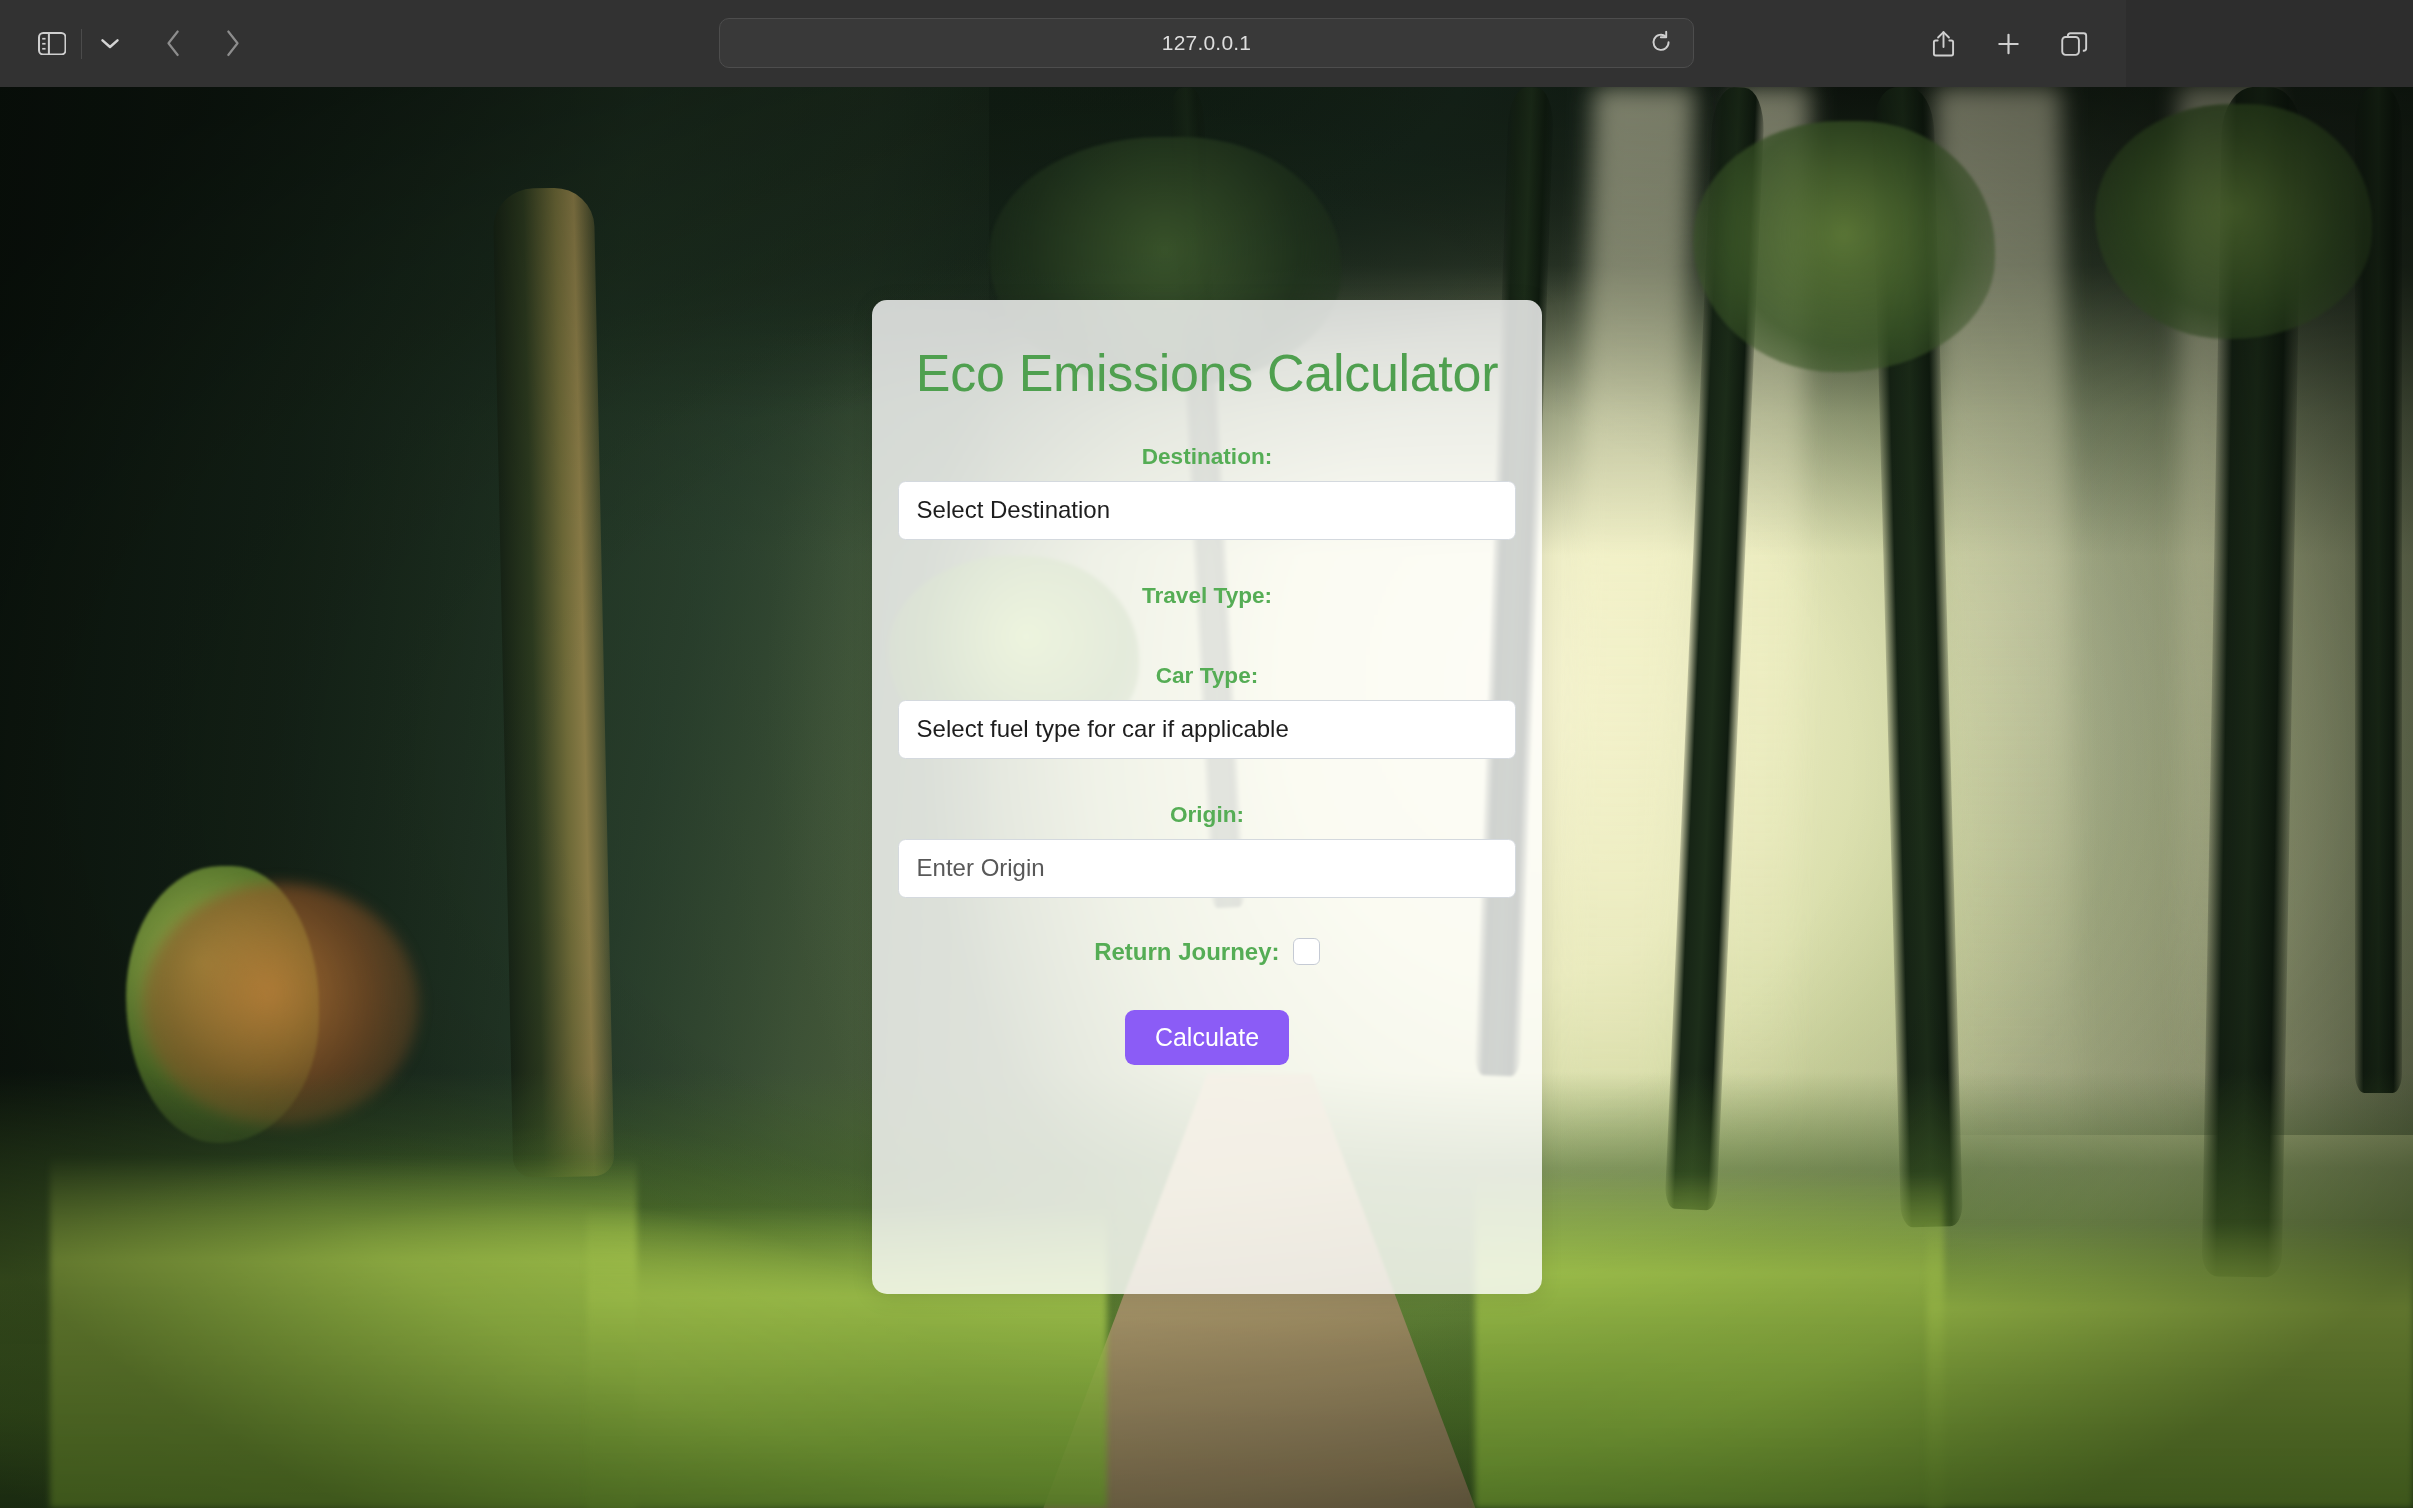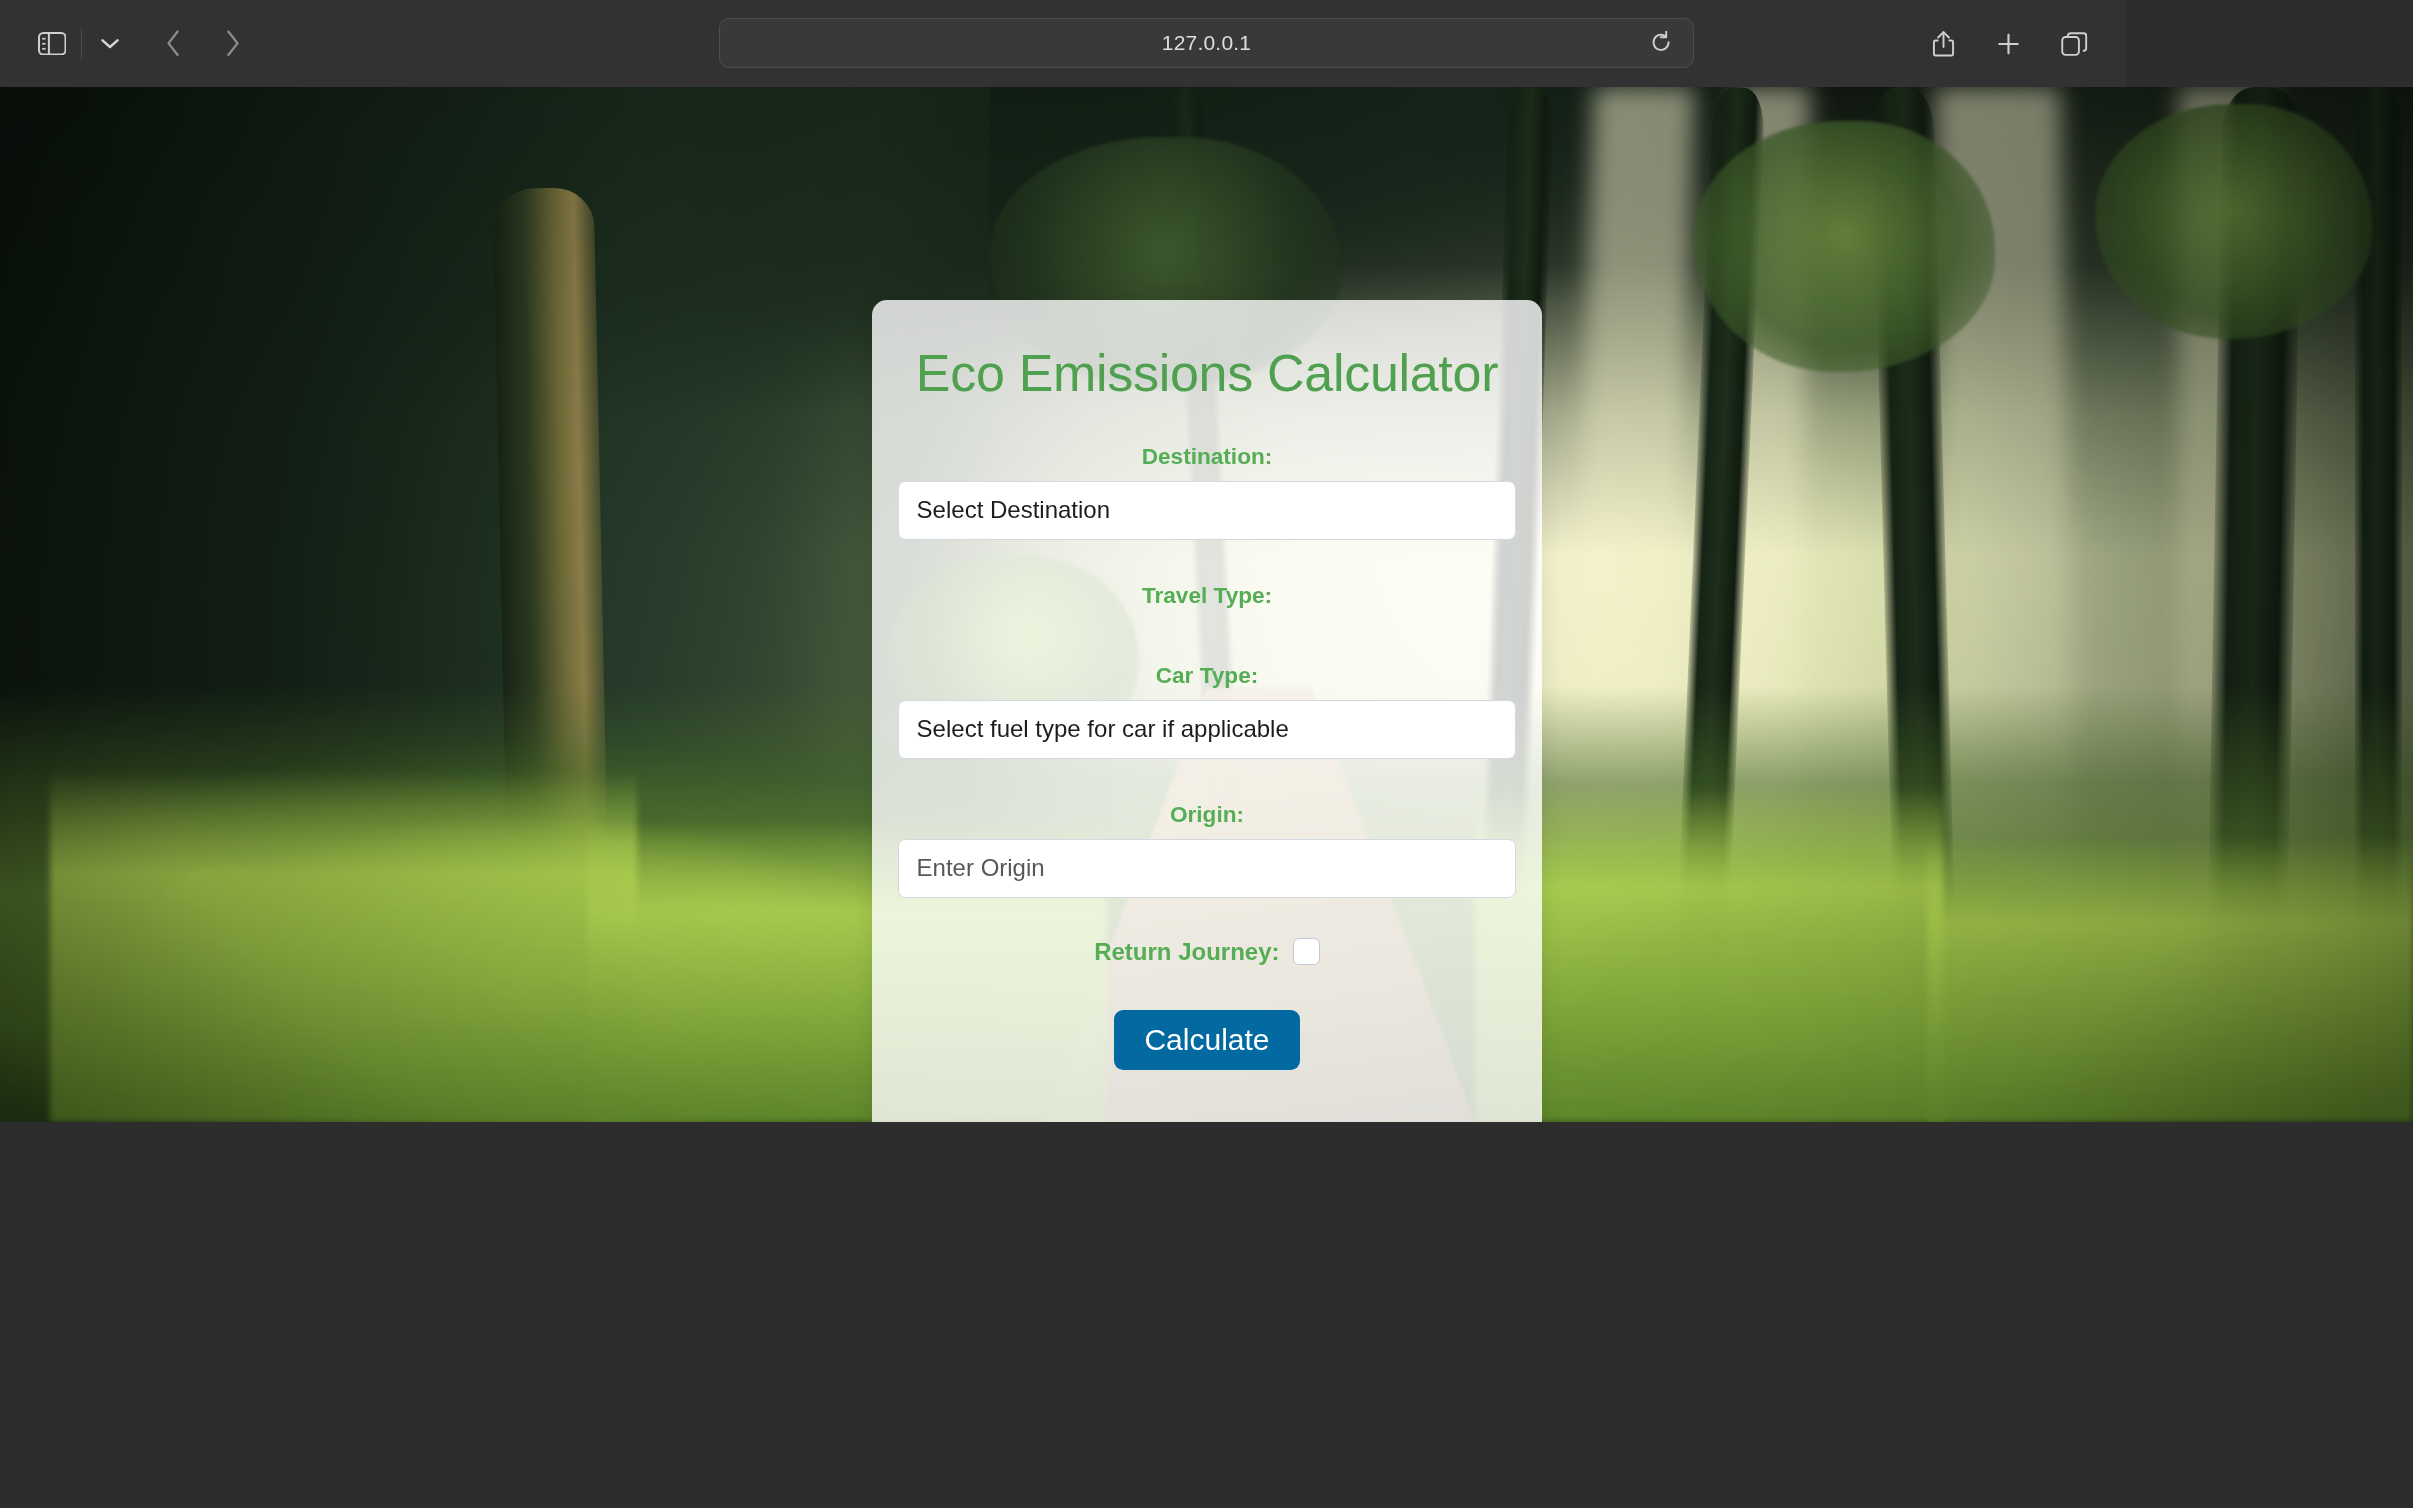--- a/index.html
+++ b/index.html
@@ -64,21 +64,21 @@
   .chrome-right {
     position: absolute; right: 28.5px; top: 50%;
     transform: translateY(-50%);
     display: flex; align-items: center; gap: 18.4px;
   }
 
   
   .viewport {
     position: absolute;
     top: 87px; left: 0;
-    width: 2413px; height: 1035px;
+    width: 2413px; height: 1421px;
     overflow: hidden;
     background: #1c2a1c;
   }
   .bg-art { position: absolute; inset: 0; }
   .bg-art > div, .bg-art > span { position: absolute; }
 
   
   .layer-base {
     inset: 0;
     background:
@@ -219,26 +219,26 @@
   }
   .checkbox {
     width: 27px; height: 27px;
     background: #ffffff;
     border: 0.8px solid #c5cad4;
     border-radius: 5.9px;
     flex: none;
   }
   .calc-btn {
     margin-top: 44px;
-    background: #0369a1;
+    background: #8b5cf6;
     color: #ffffff;
     border: none;
     border-radius: 9.2px;
     padding: 15px 30px;
-    font-size: 30px;
+    font-size: 25px;
     font-family: "Liberation Sans", sans-serif;
     cursor: pointer;
     line-height: 1;
   }
 </style>
 </head>
 <body>
 
 <div class="browser-chrome">
 

